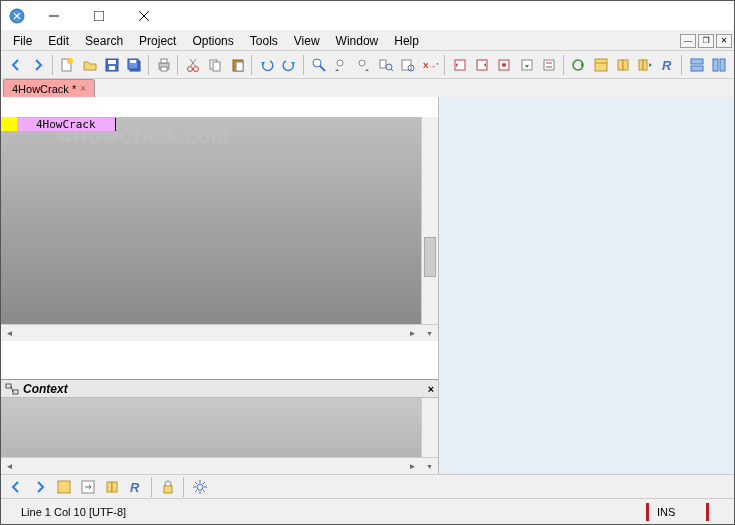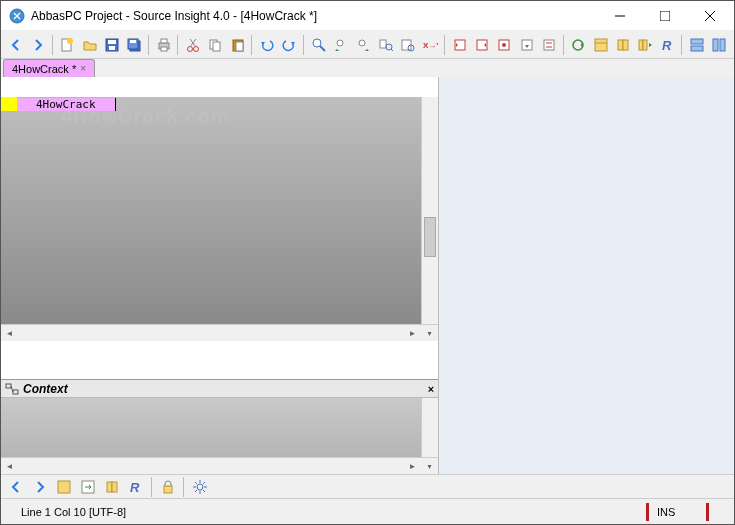--- a/index.html
+++ b/index.html
@@ -11,21 +11,21 @@
 .win-controls { display: flex; }
 .win-btn { width: 45px; height: 28px; display: flex; align-items: center; justify-content: center; cursor: pointer; }
 .menubar { height: 20px; display: flex; align-items: center; padding: 0 4px; background: #f0f0f0; border-bottom: 1px solid #d0d0d0; position: relative; }
 .menu-item { padding: 2px 8px; cursor: pointer; font-size: 12px; }
 .mdi-controls { position: absolute; right: 2px; display: flex; gap: 2px; }
 .mdi-btn { width: 16px; height: 14px; border: 1px solid #999; background: #f5f5f5; font-size: 8px; display: flex; align-items: center; justify-content: center; cursor: pointer; }
 .toolbar { height: 28px; display: flex; align-items: center; padding: 2px 4px; background: #f0f0f0; border-bottom: 1px solid #d0d0d0; gap: 1px; }
 .tb-btn { width: 22px; height: 22px; display: flex; align-items: center; justify-content: center; cursor: pointer; border: 1px solid transparent; }
 .tb-sep { width: 2px; height: 20px; border-left: 1px solid #bbb; margin: 0 2px; }
 .tabbar { height: 18px; display: flex; align-items: flex-end; background: #f0f0f0; padding-left: 2px; }
-.tab { height: 18px; padding: 0 8px; background: #f0abfc; border: 1px solid #999; border-bottom: none; border-radius: 3px 3px 0 0; font-size: 11px; display: flex; align-items: center; gap: 4px; cursor: pointer; }
+.tab { height: 18px; padding: 0 8px; background: #fca5a5; border: 1px solid #999; border-bottom: none; border-radius: 3px 3px 0 0; font-size: 11px; display: flex; align-items: center; gap: 4px; cursor: pointer; }
 .tab .close-x { font-size: 10px; color: #666; }
 .main-area { flex: 1; display: flex; background: #fff; min-height: 0; }
 .left-pane { flex: 1; display: flex; flex-direction: column; border-right: 1px solid #bbb; min-width: 0; }
 .editor-wrap { flex: 1; display: flex; flex-direction: column; background: #b0b0b0; min-height: 0; position: relative; margin-top: 20px; }
 .editor-content { flex: 1; background: linear-gradient(180deg, #bfbfbf 0%, #8a8a8a 100%); position: relative; overflow: hidden; }
 .line1 { position: absolute; top: 0; left: 0; height: 14px; background: #b8b8b8; display: flex; align-items: center; }
 .line-highlight { width: 16px; height: 14px; background: #ffff00; }
 .editor-text { background: #f0abfc; padding: 0 19px; font-family: Consolas, monospace; font-size: 11px; border-right: 1px solid #000; }
 .vscroll { width: 17px; background: #f0f0f0; border-left: 1px solid #ccc; position: relative; }
 .vscroll-thumb { position: absolute; left: 2px; right: 2px; top: 120px; height: 40px; background: #cdcdcd; border: 1px solid #aaa; }
@@ -52,41 +52,56 @@
 
 <div class="window">
 
   <div class="titlebar">
     <span class="app-icon">
       <svg width="16" height="16" viewBox="0 0 16 16">
           <circle cx="8" cy="8" r="7" fill="#4a90d9" stroke="#2a6fb0"></circle>
           <path d="M5 5 L11 11 M11 5 L5 11" stroke="#fff" stroke-width="1.2"></path>
         </svg>
     </span>
-    <span class="title-text">AbbasPC Project - Source Insight 4.0 - [4HowCrack *]</span>
     <div class="win-controls">
       <div class="win-btn">
           <svg width="10" height="10">
             <line x1="0" y1="5" x2="10" y2="5" stroke="#000"></line>
           </svg>
         </div>
       <div class="win-btn">
           <svg width="10" height="10">
             <rect x="0" y="0" width="10" height="10" fill="none" stroke="#000"></rect>
           </svg>
         </div>
       <div class="win-btn close">
           <svg width="10" height="10">
             <line x1="0" y1="0" x2="10" y2="10" stroke="#000"></line>
             <line x1="10" y1="0" x2="0" y2="10" stroke="#000"></line>
           </svg>
         </div>
     </div>
   </div>
 
+  <div class="menubar">
+    <span class="menu-item">File</span>
+    <span class="menu-item">Edit</span>
+    <span class="menu-item">Search</span>
+    <span class="menu-item">Project</span>
+    <span class="menu-item">Options</span>
+    <span class="menu-item">Tools</span>
+    <span class="menu-item">View</span>
+    <span class="menu-item">Window</span>
+    <span class="menu-item">Help</span>
+    <div class="mdi-controls">
+      <div class="mdi-btn">—</div>
+      <div class="mdi-btn">❐</div>
+      <div class="mdi-btn">✕</div>
+    </div>
+  </div>
 
   <div class="toolbar">
     <div class="tb-btn">
         <svg width="16" height="16">
           <path d="M10 3 L5 8 L10 13" fill="none" stroke="#2a7de1" stroke-width="2"></path>
         </svg>
       </div>
     <div class="tb-btn">
         <svg width="16" height="16">
           <path d="M6 3 L11 8 L6 13" fill="none" stroke="#2a7de1" stroke-width="2"></path>

